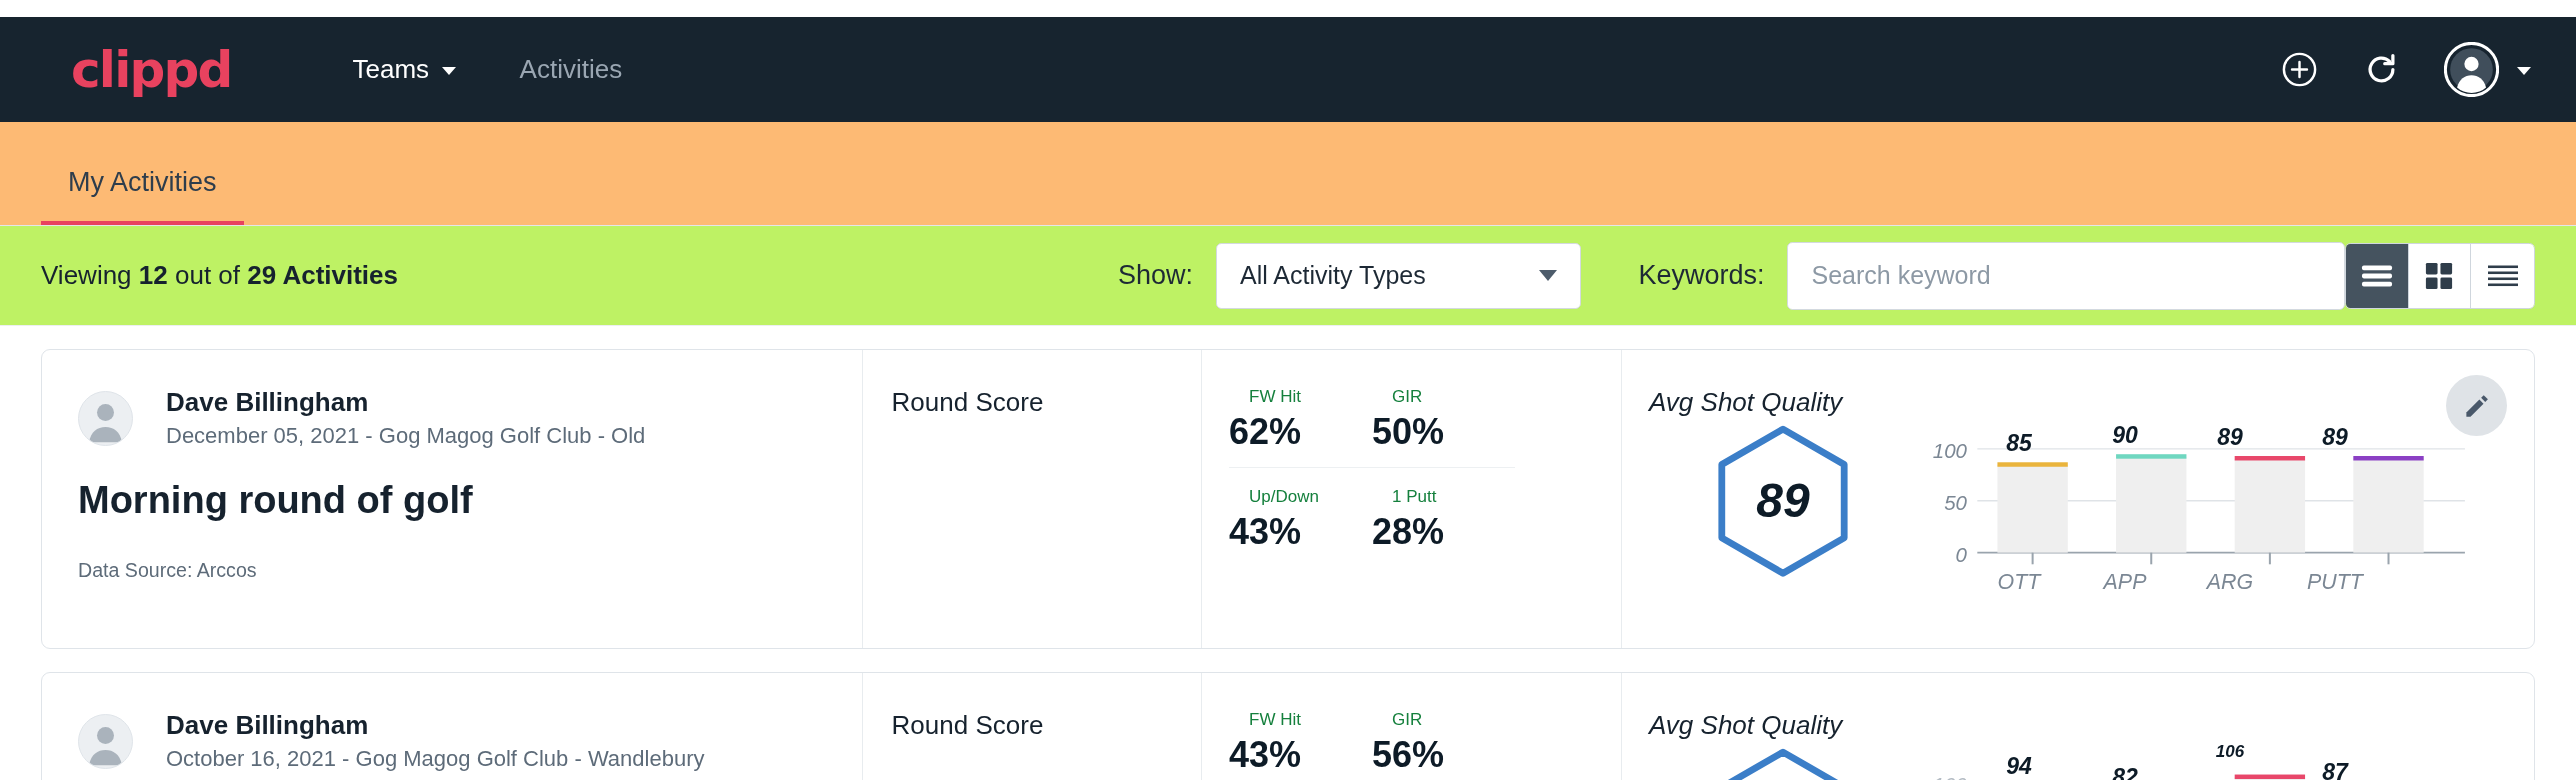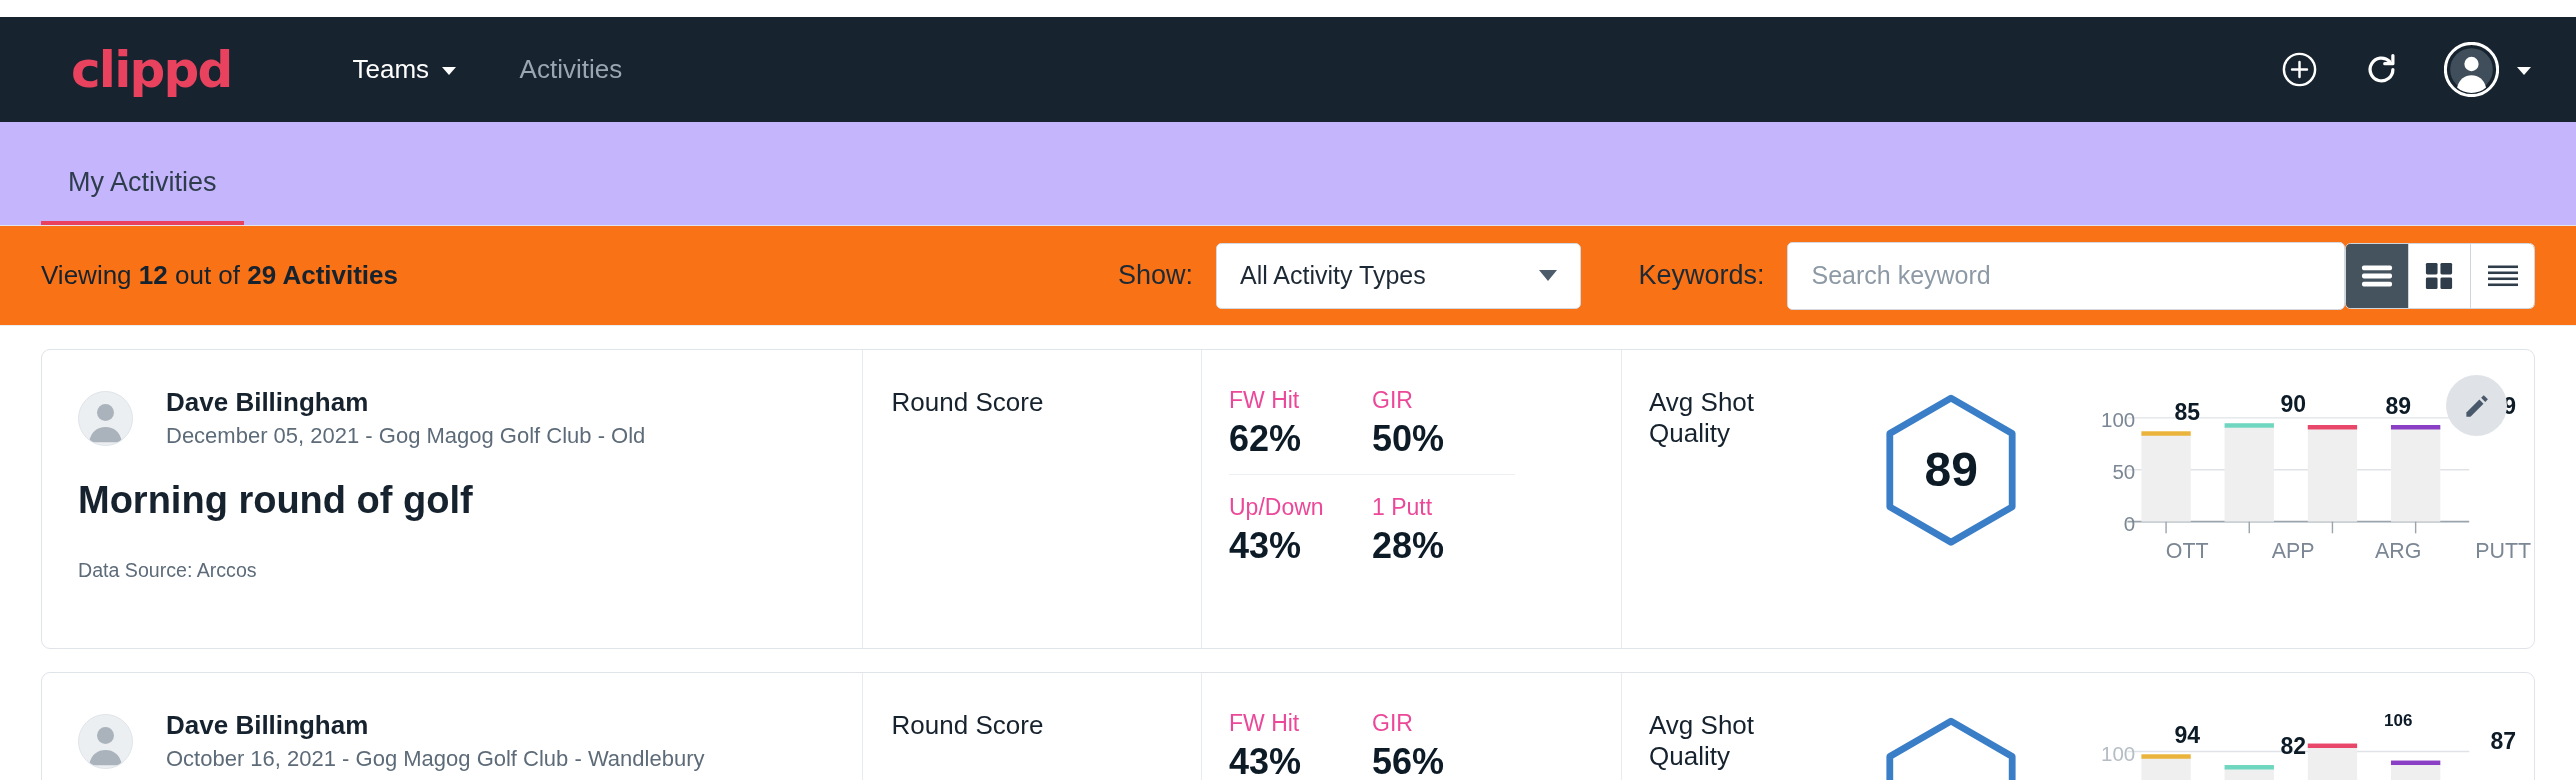--- a/index.html
+++ b/index.html
@@ -47,39 +47,39 @@
     margin-top: 3.6px;
   }
   .nav-spacer { flex: 1; }
   .nav-right { display: flex; align-items: center; gap: 43px; }
   .icon-btn { cursor: pointer; display: flex; align-items: center; }
   .avatar-wrap { display: flex; align-items: center; gap: 18px; cursor: pointer; }
 
   
   .tabbar {
     height: 104px;
-    background: #c4b5fd;
+    background: #fdba74;
     display: flex;
     align-items: flex-end;
     padding-left: 41px;
     border-bottom: 0.9px solid #e3e6ea;
   }
   .tab {
     font-size: 27px;
     color: #41505e;
     padding: 0 27px 23px 27px;
     border-bottom: 4.5px solid transparent;
     cursor: pointer;
   }
   .tab.active { border-bottom-color: #e8425f; color: #2e3d4c; }
 
   
   .filterbar {
     height: 100px;
-    background: #f97316;
+    background: #bef264;
     display: flex;
     align-items: center;
     padding: 0 41px;
     border-bottom: 0.9px solid #eceff1;
   }
   .viewing { font-size: 26px; color: #16222e; white-space: nowrap; }
   .viewing b { font-weight: 700; }
   .filter-spacer-a { width: 803px; }
   .show-label { font-size: 27px; color: #1d2935; margin-right: 23px; white-space: nowrap; }
   .select {
@@ -185,24 +185,24 @@
   .holes { font-size: 24px; color: #16222e; }
 
   .col-stats {
     width: 420px;
     padding: 37px 0 0 27px;
     border-right: 0.9px solid #e8ecef;
   }
   .stat-grid { display: grid; grid-template-columns: 143px 143px; }
   .stat-cell { padding-bottom: 14.3px; }
   .stat-cell.top { border-bottom: 0.9px solid #edf0f2; margin-bottom: 19.6px; }
-  .stat-k { font-size: 23px; color: #ec4899; }
+  .stat-k { font-size: 17px; color: #15803d; margin-left: 20px; }
   .stat-v { font-size: 36px; font-weight: 700; color: #0d1b27; margin-top: 3.6px; }
 
-  .col-quality { flex: 1; padding: 37px 0 0 27px; display: flex; flex-direction: row; }
+  .col-quality { flex: 1; padding: 37px 0 0 27px; display: flex; flex-direction: column; font-style: italic; }
   .q-body { display: flex; align-items: flex-start; margin-top: 3.6px; }
   .hex-wrap { width: 268px; display: flex; justify-content: center; padding-top: 3.6px; }
   .hex { position: relative; width: 136px; height: 150px; }
   .hex svg { position: absolute; inset: 0; }
   .hex-num {
     position: absolute; inset: 0;
     display: flex; align-items: center; justify-content: center;
     font-size: 48px; font-weight: 700; color: #0d1b27;
   }
   .chart { flex: 1; padding-right: 54px; }

